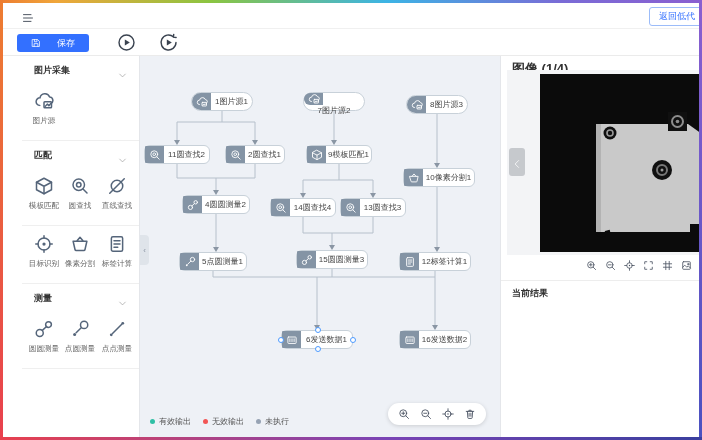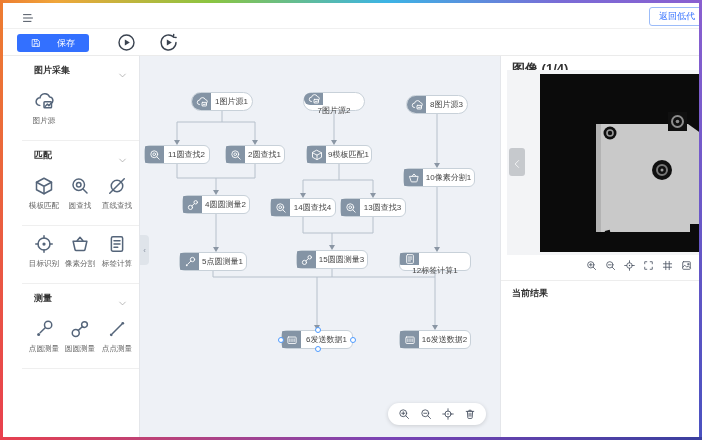--- a/index.html
+++ b/index.html
@@ -186,33 +186,33 @@
         <div class="sec">
           <div class="sec-h">
             <span class="sec-t">测量</span>
             <span class="chev"><svg viewBox="0 0 16 16" width="100%" height="100%" fill="none" stroke="currentColor" stroke-width="1.2" stroke-linecap="round" stroke-linejoin="round">
                 <path d="M3 5.5l5 5 5-5"></path>
               </svg></span>
           </div>
           <div class="sec-items">
             <div class="s-item">
               <span class="s-ic"><svg viewBox="0 0 16 16" width="100%" height="100%" fill="none" stroke="currentColor" stroke-width="1.2" stroke-linecap="round" stroke-linejoin="round">
+                  <circle cx="4.6" cy="11.2" r="2.8"></circle>
+                  <circle cx="11.6" cy="4.4" r="2.3"></circle>
+                  <path d="M6.7 9.1l3.1-2.9"></path>
+                </svg></span>
+              <span class="s-lb">圆圆测量</span>
+            </div>
+            <div class="s-item">
+              <span class="s-ic"><svg viewBox="0 0 16 16" width="100%" height="100%" fill="none" stroke="currentColor" stroke-width="1.2" stroke-linecap="round" stroke-linejoin="round">
                   <circle cx="11.3" cy="4.7" r="2.9"></circle>
                   <circle cx="3.7" cy="12.3" r="1.2" fill="currentColor" stroke="none"></circle>
                   <path d="M4.9 11L9.2 6.8"></path>
                 </svg></span>
               <span class="s-lb">点圆测量</span>
-            </div>
-            <div class="s-item">
-              <span class="s-ic"><svg viewBox="0 0 16 16" width="100%" height="100%" fill="none" stroke="currentColor" stroke-width="1.2" stroke-linecap="round" stroke-linejoin="round">
-                  <circle cx="4.6" cy="11.2" r="2.8"></circle>
-                  <circle cx="11.6" cy="4.4" r="2.3"></circle>
-                  <path d="M6.7 9.1l3.1-2.9"></path>
-                </svg></span>
-              <span class="s-lb">圆圆测量</span>
             </div>
             <div class="s-item">
               <span class="s-ic"><svg viewBox="0 0 16 16" width="100%" height="100%" fill="none" stroke="currentColor" stroke-width="1.2" stroke-linecap="round" stroke-linejoin="round">
                   <circle cx="3.4" cy="12.6" r="1.1" fill="currentColor" stroke="none"></circle>
                   <circle cx="12.6" cy="3.4" r="1.1" fill="currentColor" stroke="none"></circle>
                   <path d="M4.4 11.6L11.6 4.4"></path>
                 </svg></span>
               <span class="s-lb">点点测量</span>
             </div>
           </div>
@@ -362,21 +362,21 @@
           <div class="node" style="left: 156px; top: 194px; width: 72px;">
             <span class="nicon">
               <svg viewBox="0 0 16 16" width="100%" height="100%" fill="none" stroke="currentColor" stroke-width="1.2" stroke-linecap="round" stroke-linejoin="round">
                 <circle cx="4.6" cy="11.2" r="2.8"></circle>
                 <circle cx="11.6" cy="4.4" r="2.3"></circle>
                 <path d="M6.7 9.1l3.1-2.9"></path>
               </svg>
             </span>
             <span class="nlabel">15圆圆测量3</span>
           </div>
-          <div class="node" style="left: 259px; top: 196px; width: 72px; flex-direction: column;">
+          <div class="node" style="left: 259px; top: 196px; width: 72px;">
             <span class="nicon">
               <svg viewBox="0 0 16 16" width="100%" height="100%" fill="none" stroke="currentColor" stroke-width="1.2" stroke-linecap="round" stroke-linejoin="round">
                 <rect x="3.5" y="2.2" width="9" height="11.6" rx="1.2"></rect>
                 <path d="M5.6 5.4h4.8M5.6 8h4.8M5.6 10.6h3"></path>
               </svg>
             </span>
             <span class="nlabel">12标签计算1</span>
           </div>
           <div class="node selected" style="left: 141px; top: 274px; width: 72px;">
             <span class="nicon">
@@ -395,20 +395,34 @@
             <span class="nicon">
               <svg viewBox="0 0 16 16" width="100%" height="100%" fill="none" stroke="currentColor" stroke-width="1.2" stroke-linecap="round" stroke-linejoin="round">
                 <rect x="2.5" y="4" width="11" height="8.6" rx="1"></rect>
                 <path d="M5.2 6.5v3.6M8 6.5v3.6M10.8 6.5v3.6"></path>
               </svg>
             </span>
             <span class="nlabel">16发送数据2</span>
           </div>
         </div>
       <div class="collapse-tab">‹</div>
+      <div class="legend" id="legend">
+          <span class="lg-item">
+            <span class="lg-dot" style="background:#2ebfa5"></span>
+            <span class="lg-lb">有效输出</span>
+          </span>
+          <span class="lg-item">
+            <span class="lg-dot" style="background:#f25555"></span>
+            <span class="lg-lb">无效输出</span>
+          </span>
+          <span class="lg-item">
+            <span class="lg-dot" style="background:#97a3b4"></span>
+            <span class="lg-lb">未执行</span>
+          </span>
+        </div>
       <div class="canvas-tools" id="canvas-tools">
           <button class="ctool"><svg viewBox="0 0 16 16" width="100%" height="100%" fill="none" stroke="currentColor" stroke-width="1.2" stroke-linecap="round" stroke-linejoin="round">
               <circle cx="7" cy="7" r="4.6"></circle>
               <path d="M10.4 10.4L14 14M5 7h4M7 5v4"></path>
             </svg></button>
           <button class="ctool"><svg viewBox="0 0 16 16" width="100%" height="100%" fill="none" stroke="currentColor" stroke-width="1.2" stroke-linecap="round" stroke-linejoin="round">
               <circle cx="7" cy="7" r="4.6"></circle>
               <path d="M10.4 10.4L14 14M5 7h4"></path>
             </svg></button>
           <button class="ctool"><svg viewBox="0 0 16 16" width="100%" height="100%" fill="none" stroke="currentColor" stroke-width="1.2" stroke-linecap="round" stroke-linejoin="round">

